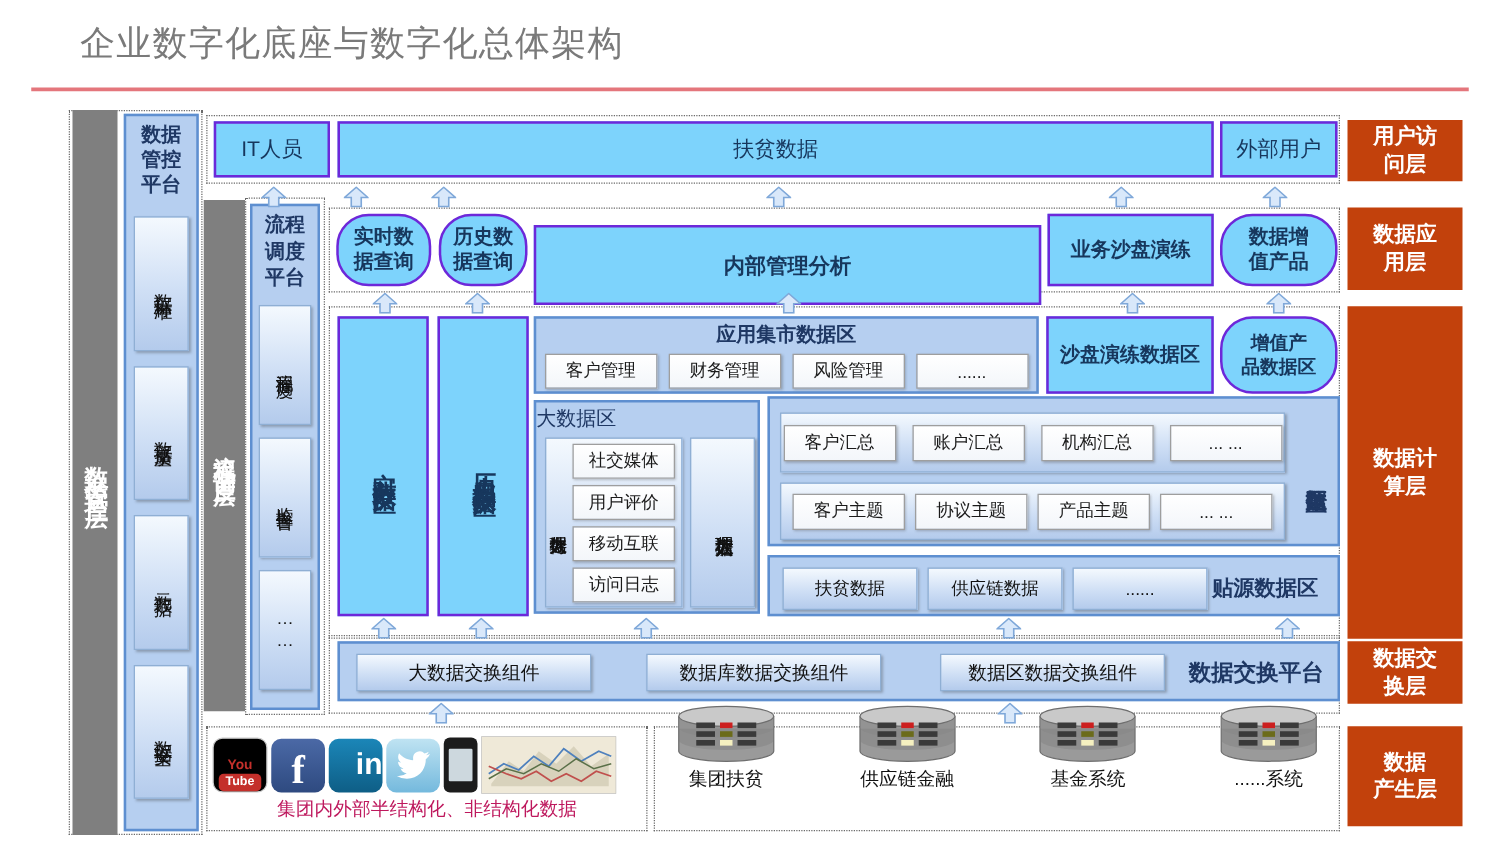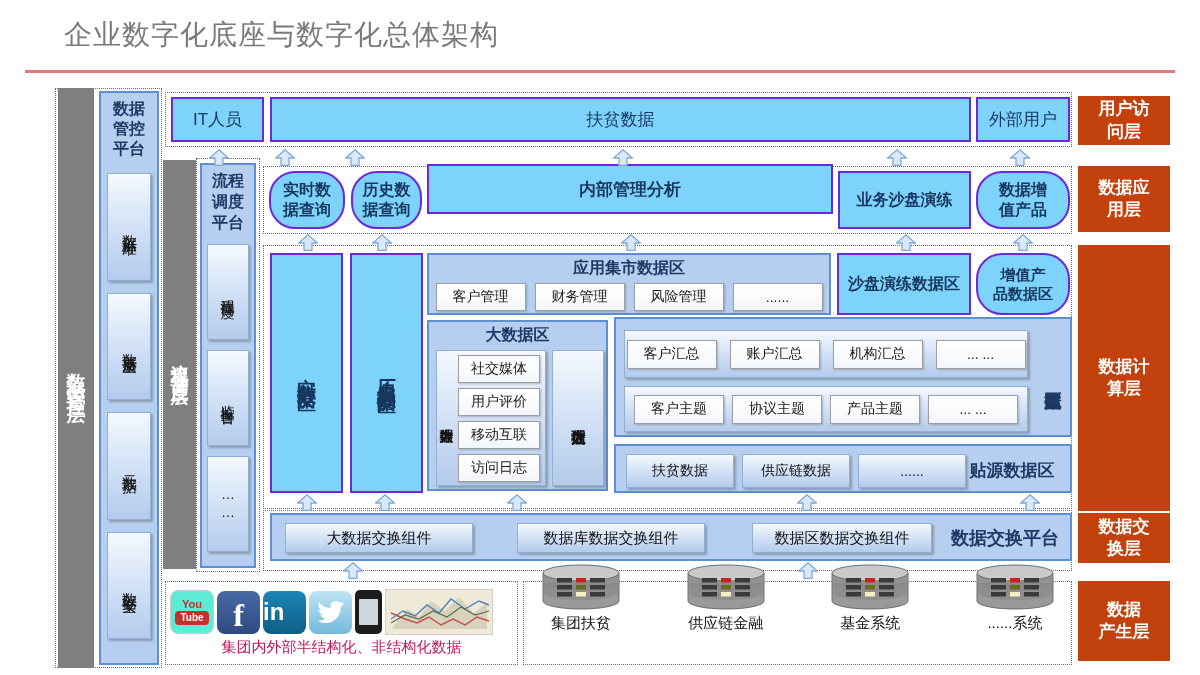--- a/index.html
+++ b/index.html
@@ -68,21 +68,21 @@
   </div>
 
   <div class="abs bluebox" style="left:171px;top:97px;width:93px;height:45px;font-size:17px;">IT人员</div>
   <div class="abs bluebox" style="left:270px;top:97px;width:701px;height:45px;font-size:17px;">扶贫数据</div>
   <div class="abs bluebox" style="left:976px;top:97px;width:94px;height:45px;font-size:17px;">外部用户</div>
 
   <div class="abs bluebox b pre" style="left:269px;top:171px;width:76px;height:58px;font-size:16px;">实时数
 据查询</div>
   <div class="abs bluebox b pre" style="left:351px;top:171px;width:71px;height:58px;font-size:16px;">历史数
 据查询</div>
-  <div class="abs bluebox b" style="left:427px;top:164px;width:406px;height:50px;font-size:17px;">内部管理分析</div>
+  <div class="abs bluebox b" style="left:427px;top:180px;width:406px;height:64px;font-size:17px;">内部管理分析</div>
   <div class="abs bluebox b" style="left:838px;top:171px;width:133px;height:58px;font-size:16px;">业务沙盘演练</div>
   <div class="abs bluebox b pre" style="left:976px;top:171px;width:94px;height:58px;font-size:16px;">数据增
 值产品</div>
 
   <div class="abs bluebox b vt" style="left:270px;top:253px;width:73px;height:240px;font-size:19px;letter-spacing:4px;">实时数据区</div>
   <div class="abs bluebox b vt" style="left:350px;top:253px;width:73px;height:240px;font-size:19px;letter-spacing:3px;">历史归档数据区</div>
 
   <div class="abs panel" style="left:427px;top:253px;width:404px;height:62px;">
     <div style="text-align:center;font-size:16px;font-weight:bold;color:#1F3864;margin-top:3px;">应用集市数据区</div>
     <div class="flexrow" style="justify-content:center;gap:9px;margin-top:4px;">
@@ -95,21 +95,21 @@
 
         <div class="wbox" style="width:88px;height:26px;font-size:14px;">......</div>
       </div>
   </div>
 
   <div class="abs bluebox b" style="left:837px;top:253px;width:134px;height:62px;font-size:16px;">沙盘演练数据区</div>
   <div class="abs bluebox b pre" style="left:976px;top:253px;width:94px;height:62px;font-size:15px;">增值产
 品数据区</div>
 
   <div class="abs panel" style="left:427px;top:320px;width:181px;height:171px;">
-    <div style="text-align:center;font-size:16px;font-weight:bold;color:#1F3864;margin-top:3px;">大数据区</div>
+    <div style="font-size:16px;font-weight:normal;color:#1F3864;margin-top:3px;">大数据区</div>
     <div class="gradbox abs" style="left:7px;top:28px;width:110px;height:136px;justify-content:flex-start;">
       <div class="vt" style="font-size:14px;color:#111;width:20px;height:130px;display:flex;align-items:center;justify-content:center;">待处理大数据</div>
       <div class="flexcol" style="gap:5px;width:84px;">
 
           <div class="wbox" style="width:80px;height:26px;font-size:14px;">社交媒体</div>
 
           <div class="wbox" style="width:80px;height:26px;font-size:14px;">用户评价</div>
 
           <div class="wbox" style="width:80px;height:26px;font-size:14px;">移动互联</div>
 
@@ -156,28 +156,28 @@
   </div>
 
   <div class="abs panel" style="left:270px;top:513px;width:802px;height:48px;">
     <div class="gradbox abs" style="left:13px;top:8px;width:188px;height:30px;font-size:15px;color:#111;">大数据交换组件</div>
     <div class="gradbox abs" style="left:245px;top:8px;width:188px;height:30px;font-size:15px;color:#111;">数据库数据交换组件</div>
     <div class="gradbox abs" style="left:480px;top:8px;width:180px;height:30px;font-size:15px;color:#111;">数据区数据交换组件</div>
     <div class="abs b" style="left:672px;top:8px;width:122px;height:30px;font-size:18px;color:#1F3864;display:flex;align-items:center;justify-content:center;">数据交换平台</div>
   </div>
 
   <div class="abs flexrow" style="left:170px;top:590px;width:344px;height:44px;gap:3px;">
-    <div class="socialicon" style="width:42px;height:42px;background:#5eead4;border:1px solid #c9c9c9;display:flex;flex-direction:column;align-items:center;justify-content:center;">
+    <div class="socialicon" style="width:42px;height:42px;background:#000000;border:1px solid #c9c9c9;display:flex;flex-direction:column;align-items:center;justify-content:flex-end;">
       <span style="color:#c4302b;font-weight:bold;font-size:11px;line-height:1;">You</span>
       <span style="background:#c4302b;color:#fff;font-weight:bold;font-size:10px;line-height:1;padding:2px 5px;border-radius:4px;margin-top:1px;">Tube</span>
     </div>
     <div class="socialicon" style="width:43px;height:43px;background:linear-gradient(180deg,#4b69a6,#2e4a80);color:#fff;font-weight:bold;font-size:32px;display:flex;align-items:flex-end;justify-content:center;font-family:'Liberation Serif',serif;">
         <span>f</span>
       </div>
-    <div class="socialicon" style="width:43px;height:43px;background:linear-gradient(180deg,#1b86b8,#0e5e86);color:#fff;font-weight:bold;font-size:24px;display:flex;align-items:center;justify-content:flex-start;">
+    <div class="socialicon" style="width:43px;height:43px;background:linear-gradient(180deg,#1b86b8,#0e5e86);color:#fff;font-weight:bold;font-size:24px;display:flex;align-items:center;justify-content:flex-end;">
         <span>in</span>
       </div>
     <div class="socialicon" style="width:43px;height:43px;background:linear-gradient(180deg,#bfe3f2,#74b9dd);display:flex;align-items:center;justify-content:center;">
       <svg width="30" height="26" viewBox="0 0 30 26">
           <path d="M28 4c-1 .6-2 1-3.2 1.2A5.2 5.2 0 0 0 27 2.4c-1 .6-2.2 1-3.4 1.3A5.3 5.3 0 0 0 14.5 8v1.2C10 9 6 6.8 3.3 3.6c-.5.9-.8 1.9-.8 3 0 1.8 1 3.5 2.4 4.4-.9 0-1.7-.2-2.4-.6v.1c0 2.6 1.8 4.7 4.3 5.2-.5.1-1 .2-1.4.2l-1-.1c.7 2.1 2.6 3.6 5 3.7a10.6 10.6 0 0 1-7.9 2.2A15 15 0 0 0 9.6 24c9.7 0 15-8 15-15v-.7c1-.7 2-1.7 2.6-2.7z" fill="#fff"></path>
         </svg>
     </div>
     <div style="width:27px;height:44px;background:#1c1c1c;border-radius:5px;display:flex;align-items:center;justify-content:center;flex:0 0 auto;">
       <div style="width:19px;height:26px;background:#cdd8de;border-radius:1px;"></div>
     </div>

